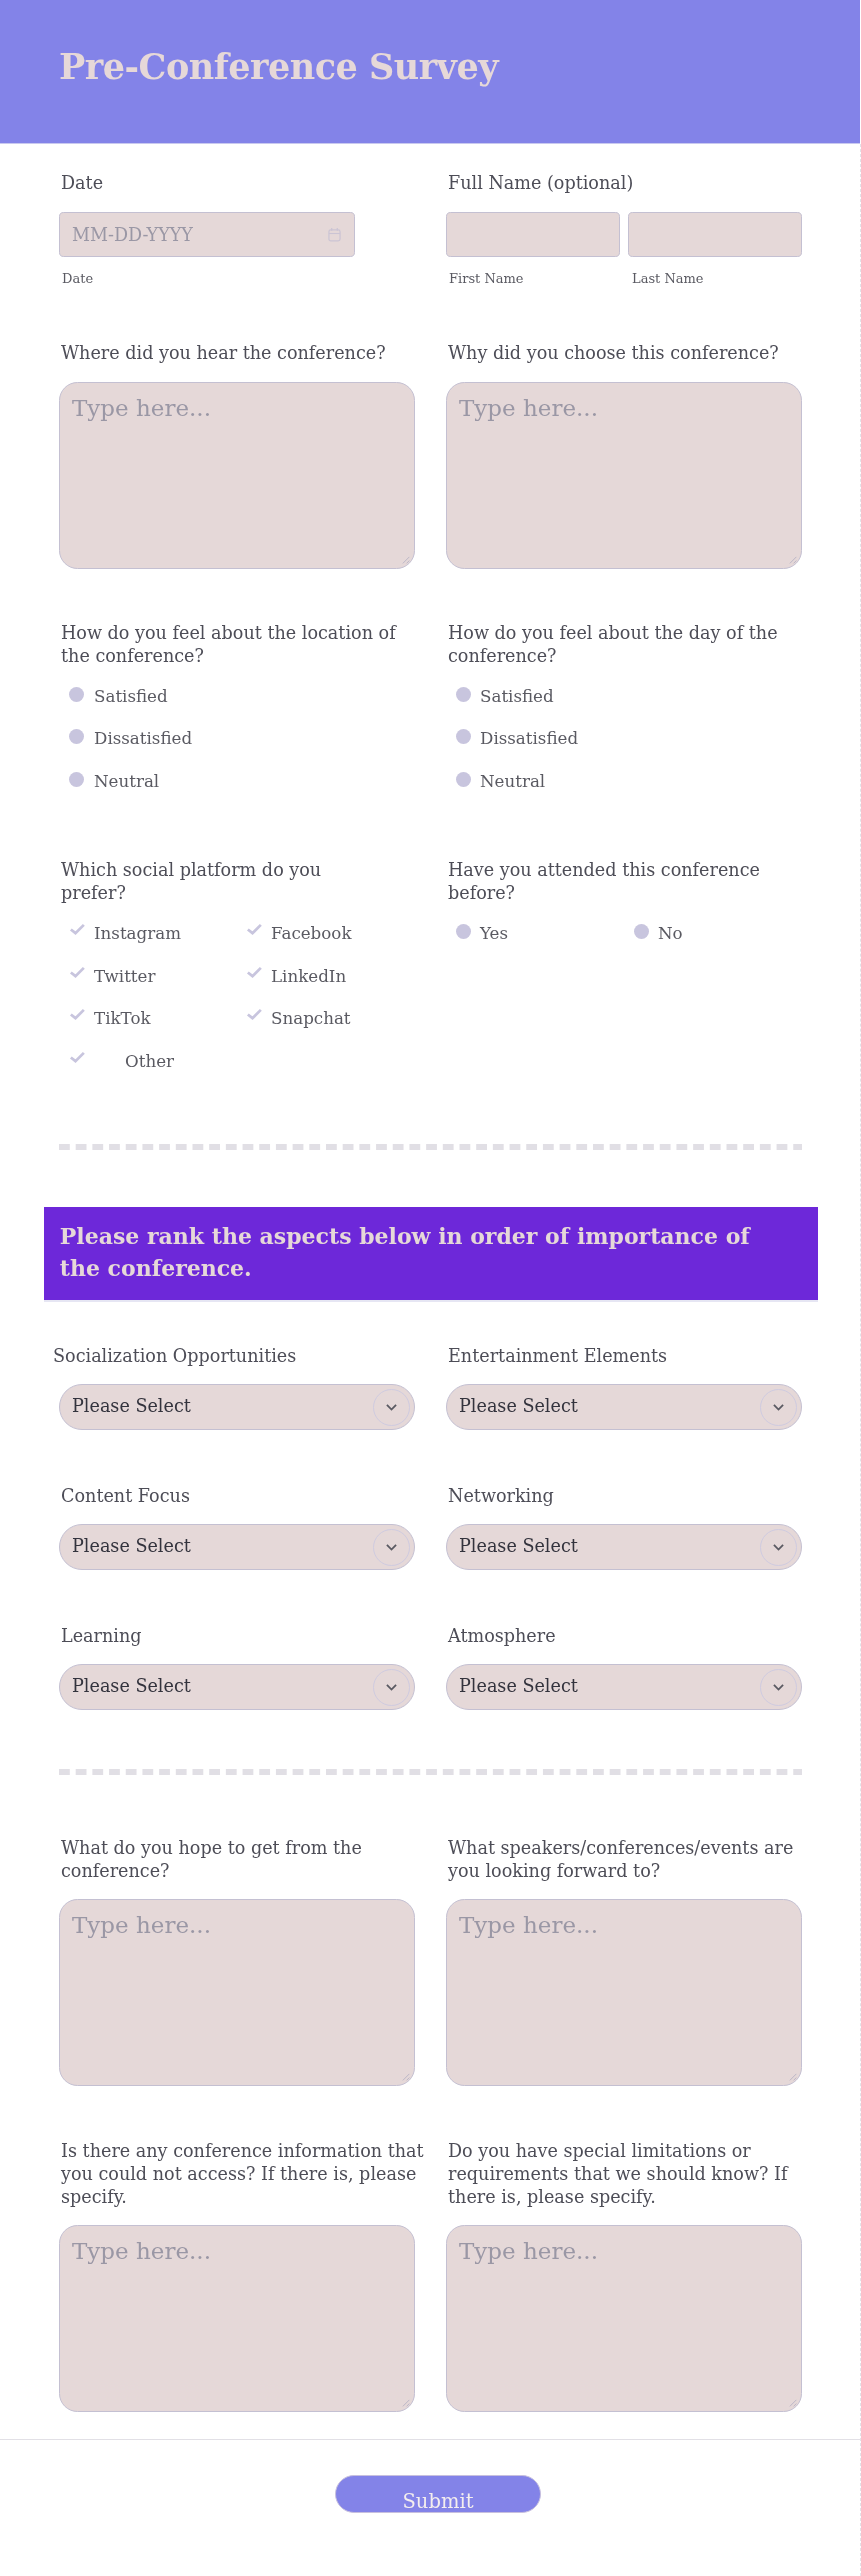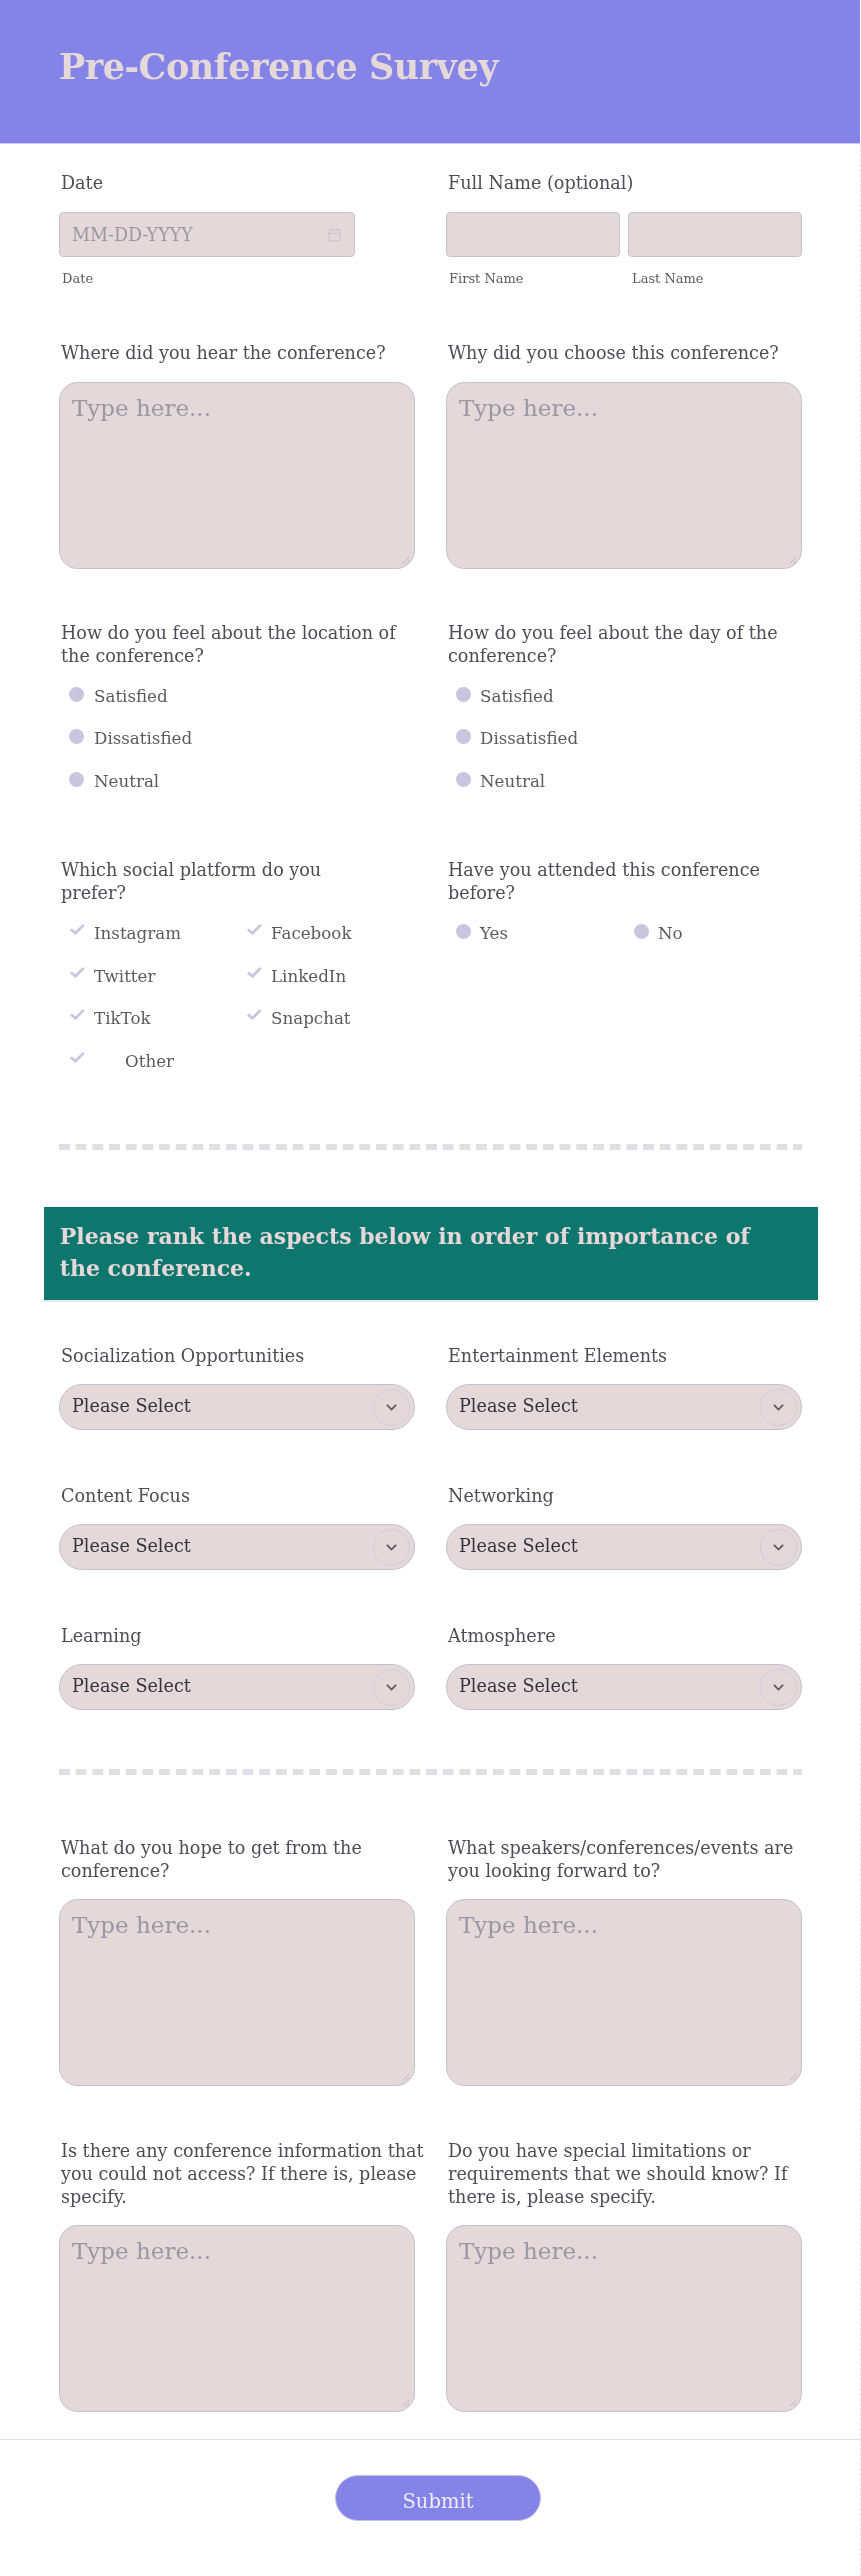--- a/index.html
+++ b/index.html
@@ -21,30 +21,30 @@
   .textarea { position: absolute; background: #e5d8d8; border: 0.9px solid #c4c0d2; border-radius: 18.5px; width: 356px; height: 187px; }
   .textarea .ph { position: absolute; left: 12px; top: 12px; font-size: 23px; color: #9a97a5; }
   .resize { position: absolute; right: 3.7px; bottom: 3.7px; width: 9.3px; height: 9.3px; }
 
   .opt { position: absolute; font-size: 16.7px; color: #5a5a62; line-height: 20.4px; }
   .radio { position: absolute; width: 15px; height: 15px; border-radius: 50%; background: #c8c5de; }
   .check { position: absolute; width: 16.7px; height: 13px; }
 
   .dashed { position: absolute; left: 59px; width: 743px; height: 5.6px; background-image: linear-gradient(to right, #e1dfe5 11px, transparent 11px); background-size: 16.7px 5.6px; }
 
-  .banner { position: absolute; left: 44px; top: 1207px; width: 774px; height: 95px; background: #0f766e; border-bottom: 2.8px solid #e6e6f3; }
+  .banner { position: absolute; left: 44px; top: 1207px; width: 774px; height: 95px; background: #6d28d9; border-bottom: 2.8px solid #e6e6f3; }
   .banner p { position: absolute; left: 15.8px; top: 13px; width: 732px; font-size: 22px; line-height: 32px; font-weight: bold; color: #e6d8d8; }
 
   .select { position: absolute; width: 356px; height: 46px; background: #e5d8d8; border: 0.9px solid #c4c0d2; border-radius: 23px; }
   .select .val { position: absolute; left: 12px; top: 11px; font-size: 17.6px; color: #33333d; }
   .select .chev { position: absolute; right: 3.7px; top: 3.7px; width: 37px; height: 37px; border: 0.9px solid #cfcbe0; border-radius: 50%; }
   .select .chev svg { position: absolute; left: 12px; top: 14px; }
 
   .footer-line { position: absolute; left: 0; top: 2439px; width: 860px; height: 0.9px; background: #e2e0e6; }
-  .submit { position: absolute; left: 335px; top: 2475px; width: 206px; height: 46px; background: #8383e8; border: 0.9px solid #c7c0de; border-radius: 27px; color: #f4eeee; font-size: 19.5px; font-family: "DejaVu Serif", serif; text-align: center; line-height: 52px; cursor: pointer; }
+  .submit { position: absolute; left: 335px; top: 2475px; width: 206px; height: 38px; background: #8383e8; border: 0.9px solid #c7c0de; border-radius: 27px; color: #f4eeee; font-size: 19.5px; font-family: "DejaVu Serif", serif; text-align: center; line-height: 52px; cursor: pointer; }
 </style>
 </head>
 <body>
 
 <div class="header">
   <h1>Pre-Conference Survey</h1>
 </div>
 <div class="right-border"></div>
 
 <div class="label" style="left:61px;top:172px;">Date</div>
@@ -141,21 +141,21 @@
   <div class="radio" style="left:634px;top:924px;"></div>
   <div class="opt" style="left:658px;top:923px;">No</div>
 </div>
 
 <div class="dashed" style="top:1144px;"></div>
 
 <div class="banner">
   <p>Please rank the aspects below in order of importance of the conference.</p>
 </div>
 
-<div class="label" style="left:61px;top:1345px;text-align:right;">Socialization Opportunities</div>
+<div class="label" style="left:53px;top:1345px;text-align:right;">Socialization Opportunities</div>
 <div class="select" style="left:59px;top:1384px;">
   <span class="val">Please Select</span>
   <span class="chev">
       <svg width="11" height="7.4" viewBox="0 0 12 8">
         <path d="M1 1 L6 6 L11 1" fill="none" stroke="#5a5a62" stroke-width="2"></path>
       </svg>
     </span>
 </div>
 <div class="label" style="left:448px;top:1345px;">Entertainment Elements</div>
 <div class="select" style="left:446px;top:1384px;">

